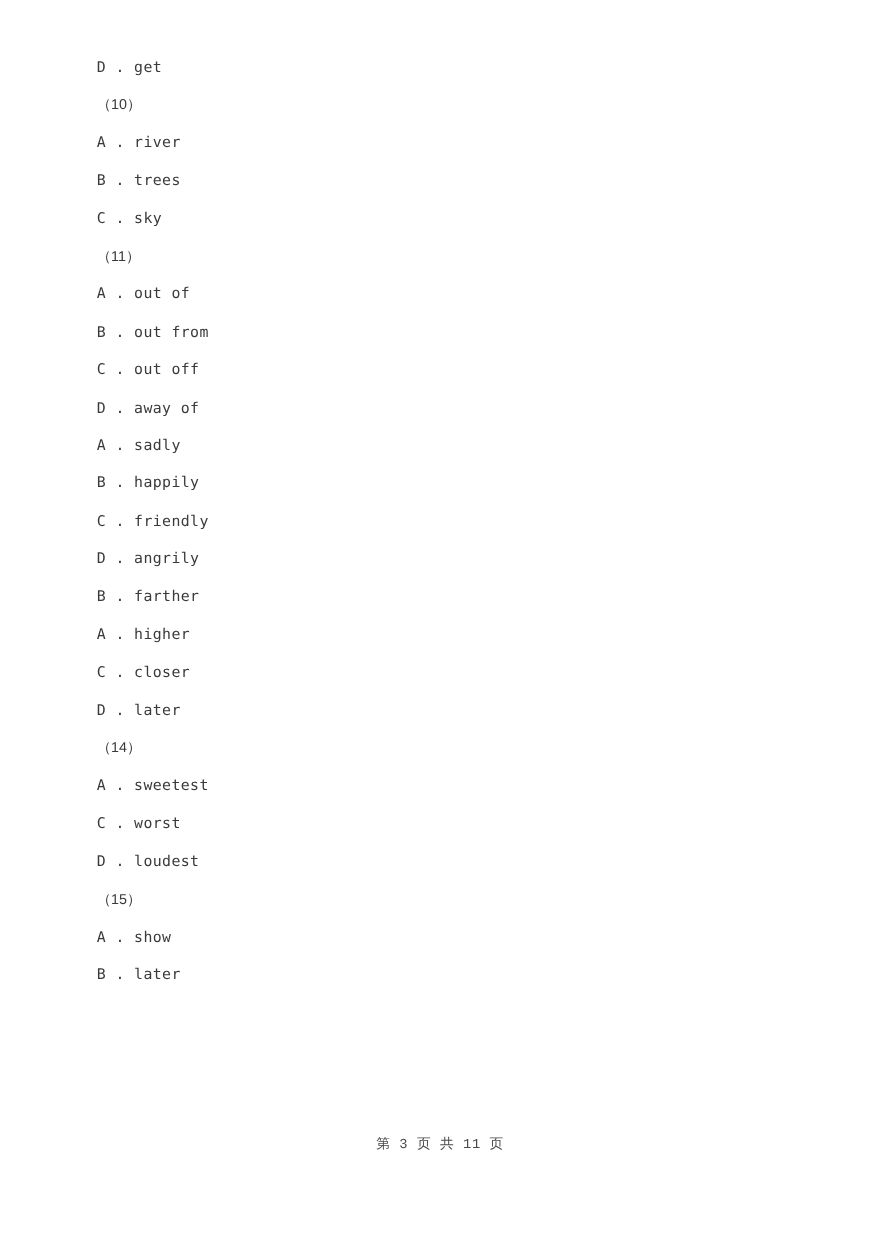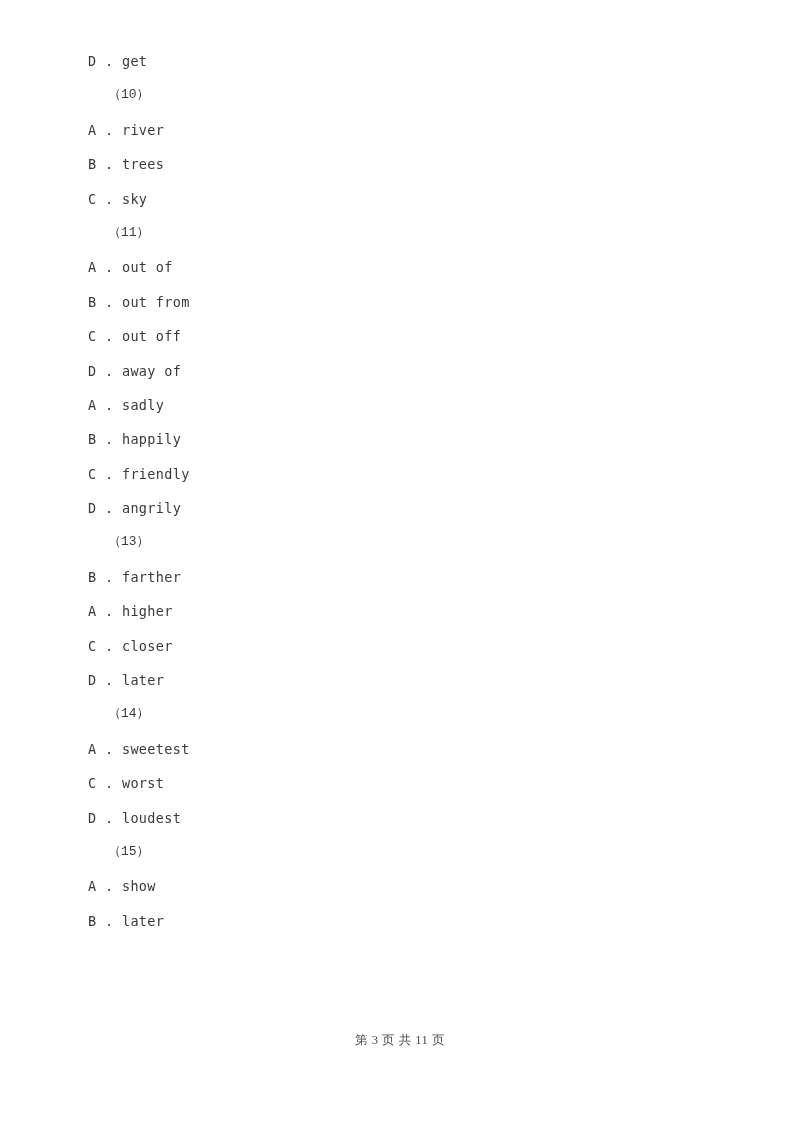--- a/index.html
+++ b/index.html
@@ -30,34 +30,34 @@
     font-size: 13.5px;
     color: #3a3a3a;
     white-space: pre;
     letter-spacing: 0.35px;
     font-family: "DejaVu Sans Mono", monospace;
   }
   .line.option {
     margin-left: 0px;
   }
   .line.qnum {
-    margin-left: 20px;
-    font-family: Liberation Mono, monospace;
+    margin-left: 0;
+    font-family: Liberation Sans, sans-serif;
     font-size: 13px;
     letter-spacing: 0px;
   }
   #footer {
     position: absolute;
     left: 0;
     top: 1032px;
     width: 800px;
     text-align: center;
     font-size: 12.5px;
     color: #4a4a4a;
-    font-family: Liberation Serif, serif;
+    font-family: Liberation Mono, monospace;
     white-space: pre;
     letter-spacing: 0.5px;
   }
 </style>
 </head>
 <body>
 
 <div id="page">
 
   <div id="content">
@@ -68,21 +68,20 @@
       <div class="line option">C . sky</div>
       <div class="line qnum">（11）</div>
       <div class="line option">A . out of</div>
       <div class="line option">B . out from</div>
       <div class="line option">C . out off</div>
       <div class="line option">D . away of</div>
       <div class="line option">A . sadly</div>
       <div class="line option">B . happily</div>
       <div class="line option">C . friendly</div>
       <div class="line option">D . angrily</div>
-      <div class="line qnum">（13）</div>
       <div class="line option">B . farther</div>
       <div class="line option">A . higher</div>
       <div class="line option">C . closer</div>
       <div class="line option">D . later</div>
       <div class="line qnum">（14）</div>
       <div class="line option">A . sweetest</div>
       <div class="line option">C . worst</div>
       <div class="line option">D . loudest</div>
       <div class="line qnum">（15）</div>
       <div class="line option">A . show</div>

